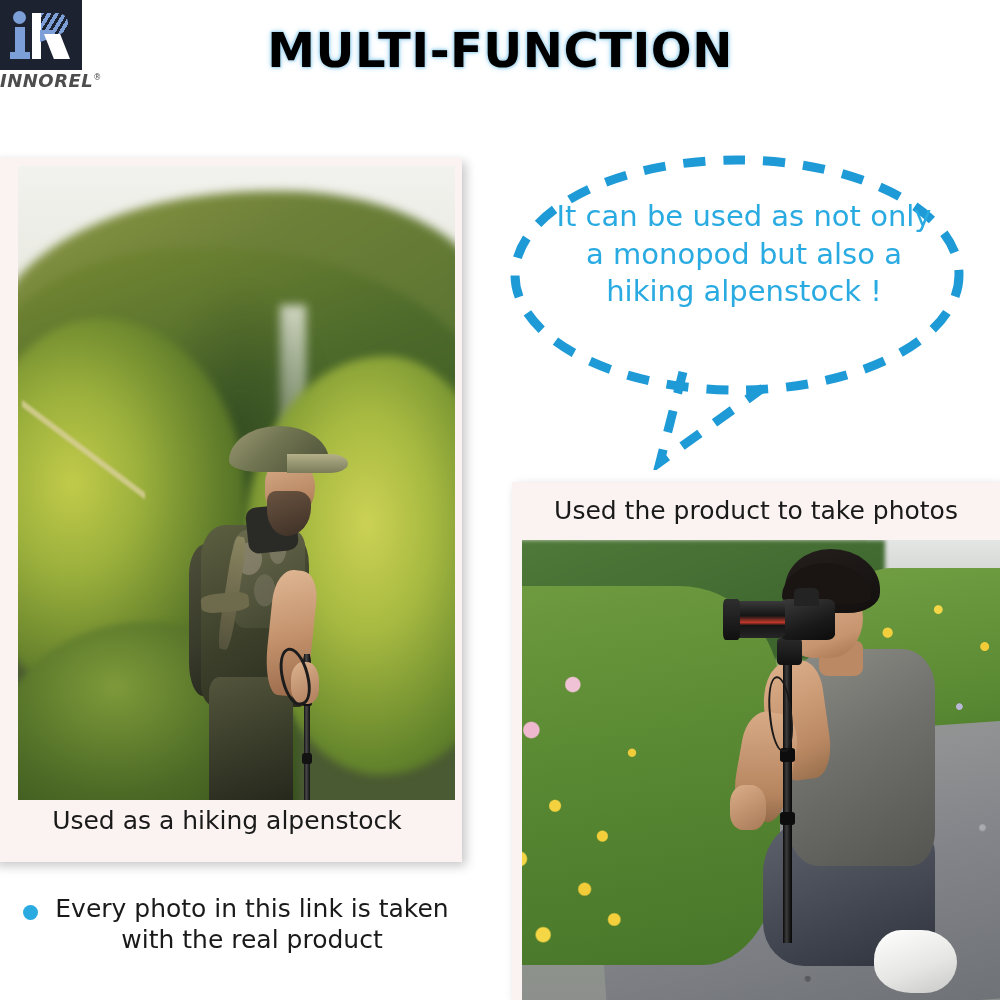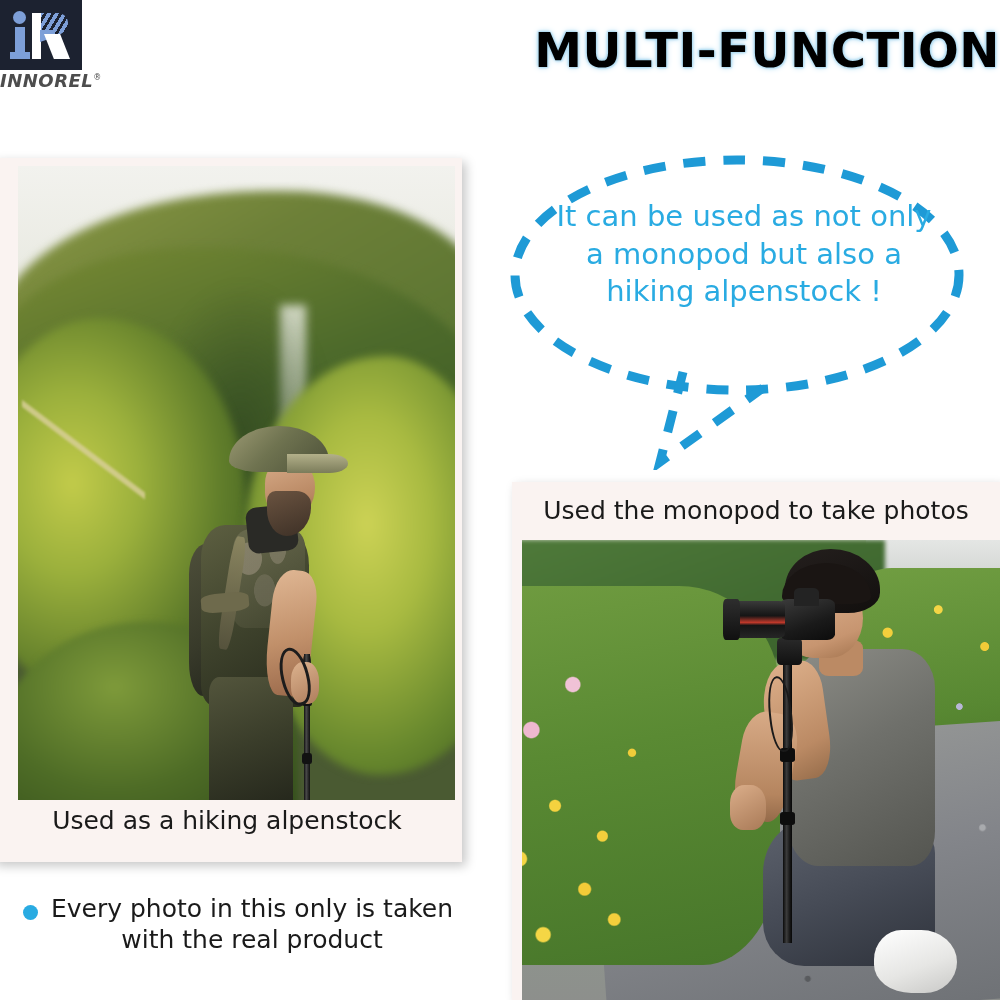--- a/index.html
+++ b/index.html
@@ -94,21 +94,21 @@
     font-style: normal;
     font-weight: normal;
   }
 
   
   #page-title {
     position: absolute;
     left: 0px;
     top: 22px;
     width: 1000px;
-    text-align: right;
+    text-align: center;
     font-family: "DejaVu Sans", "Liberation Sans", sans-serif;
     font-weight: bold;
     font-size: 48px;
     letter-spacing: 0.5px;
     color: #000000;
     text-shadow:
       0 0 3px #a9d8f0,
       0 0 6px #a9d8f0,
       1px 1px 2px #bfe2f5,
       -1px -1px 2px #bfe2f5;
@@ -590,21 +590,21 @@
         <div id="lp-pole-lock2"></div>
         <div id="lp-hand"></div>
         <div id="lp-wrist-strap"></div>
       </div>
     </div>
   </div>
   <div id="left-caption">Used as a hiking alpenstock</div>
 </div>
 
 <div id="right-panel">
-  <div id="right-caption">Used the monopod to take photos</div>
+  <div id="right-caption">Used the product to take photos</div>
   <div id="right-photo">
     <div class="scene">
       <div id="rp-bg"></div>
       <div id="rp-building"></div>
       <div id="rp-greenwall"></div>
       <div id="rp-flowerbed-r"></div>
       <div id="rp-gravel"></div>
       <div id="rp-flowerbed-l"></div>
 
       <div id="rp-person">
@@ -635,14 +635,14 @@
 <div id="speech-bubble">
   <svg id="bubble-svg" viewBox="0 0 470 320">
     <ellipse cx="229" cy="125" rx="222" ry="115" fill="none" stroke="#1e9ad6" stroke-width="9" stroke-dasharray="22 18" stroke-linecap="butt"></ellipse>
     <path d="M 175 222 L 152 312 L 255 238" fill="none" stroke="#1e9ad6" stroke-width="9" stroke-dasharray="22 18" stroke-linecap="butt"></path>
   </svg>
   <div id="bubble-text">It can be used as not only a monopod but also a hiking alpenstock !</div>
 </div>
 
 <div id="footnote">
   <div id="footnote-bullet"></div>
-  <div id="footnote-text">Every photo in this only is taken with the real product</div>
+  <div id="footnote-text">Every photo in this link is taken with the real product</div>
 </div>
 
 </body></html>

